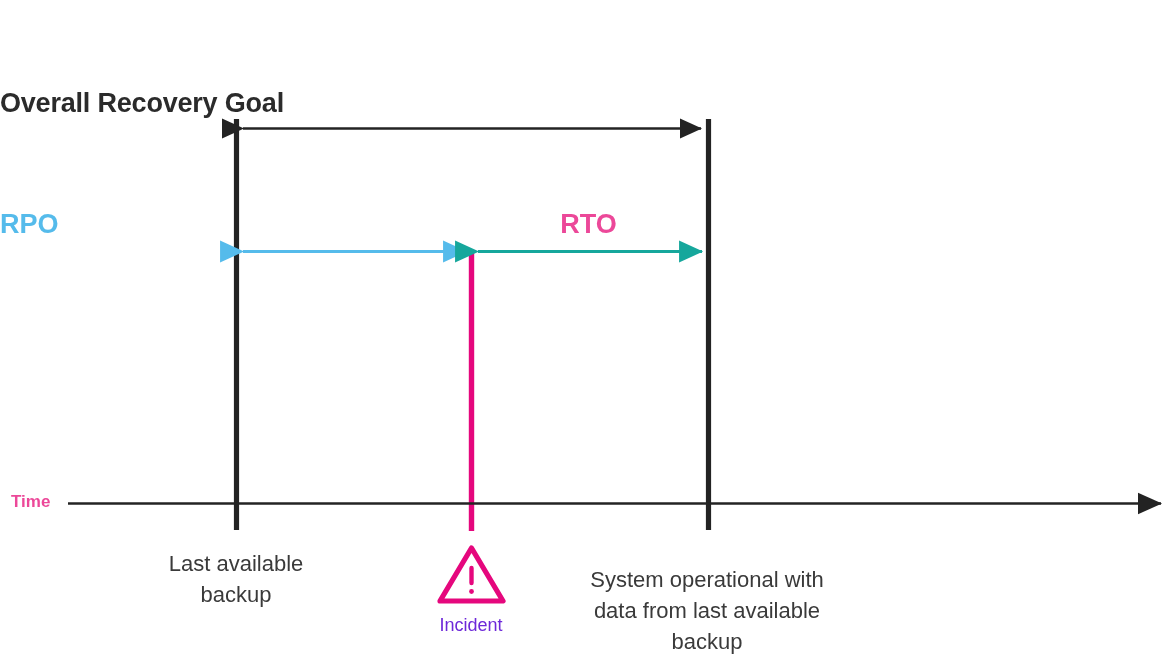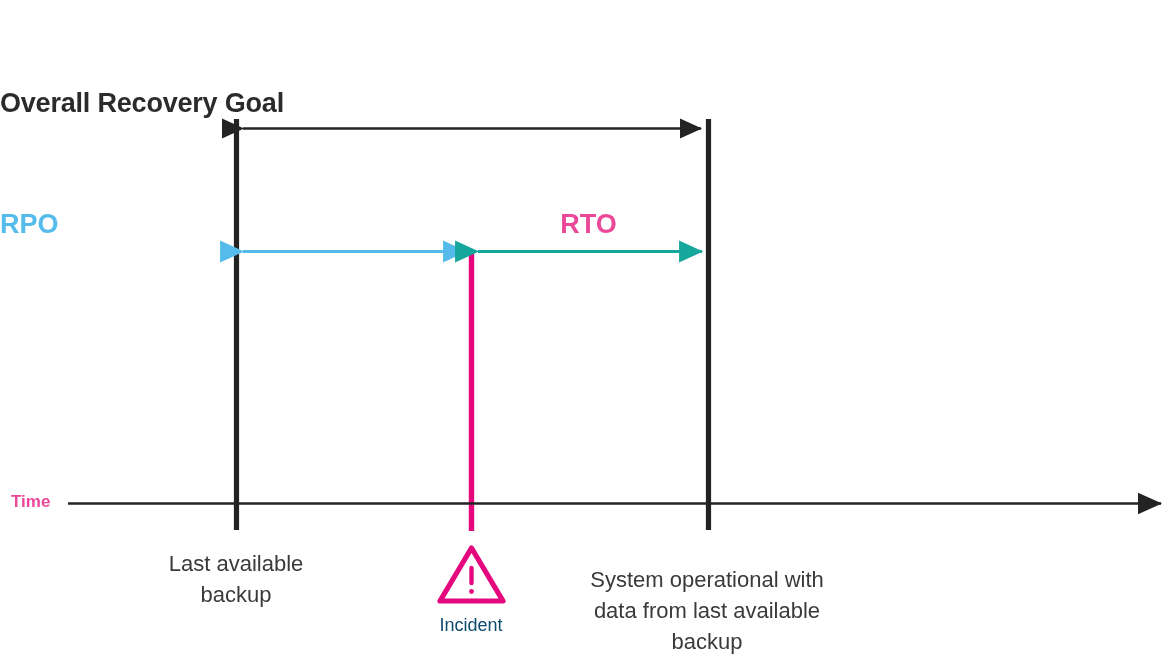--- a/index.html
+++ b/index.html
@@ -99,21 +99,21 @@
     left: 581px;
     top: 548px;
     width: 252px;
     margin-top: 16px;
   }
 
   #caption-incident {
     left: 371px;
     top: 613px;
     width: 200px;
-    color: #0c4a6e;
+    color: #6d28d9;
     font-size: 18px;
     text-align: center;
   }
 </style>
 </head>
 <body>
 
 <div id="canvas">
 
   <svg id="diagram-svg" viewBox="0 0 1176 662" xmlns="http://www.w3.org/2000/svg">

